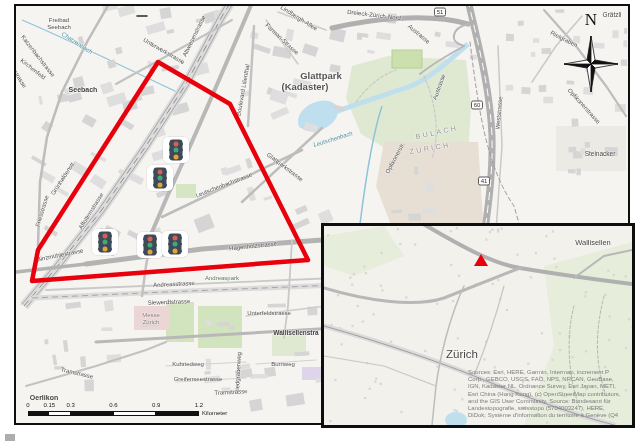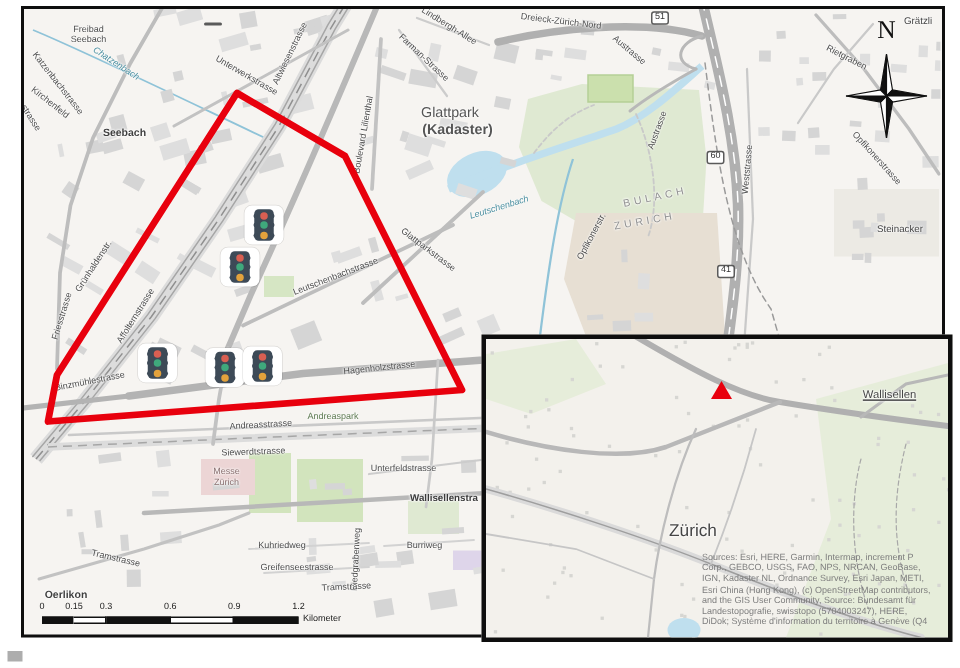--- a/index.html
+++ b/index.html
@@ -306,21 +306,21 @@
       <span class="mlabel" style="left: 61px; top: 37px; font-size: 6px; color: rgb(75, 143, 160); font-style: italic; transform: translate(-50%, -50%) rotate(33deg);">Chatzenbach</span>
       <span class="mlabel" style="left: 22px; top: 50px; font-size: 6px; transform: translate(-50%, -50%) rotate(52deg);">Katzenbachstrasse</span>
       <span class="mlabel" style="left: 17px; top: 63px; font-size: 6px; transform: translate(-50%, -50%) rotate(38deg);">Kirchenfeld</span>
       <span class="mlabel" style="left: 4px; top: 73px; font-size: 6px; transform: translate(-50%, -50%) rotate(58deg);">strasse</span>
       <span class="mlabel" style="left: 67px; top: 83px; font-size: 7px; color: rgb(63, 63, 63); font-weight: bold; transform: translate(-50%, -50%) rotate(0deg);">Seebach</span>
       <span class="mlabel" style="left: 148px; top: 45px; font-size: 6px; transform: translate(-50%, -50%) rotate(30deg);">Unterwerkstrasse</span>
       <span class="mlabel" style="left: 178px; top: 30px; font-size: 6px; transform: translate(-50%, -50%) rotate(-64deg);">Altwiesenstrasse</span>
       <span class="mlabel" style="left: 266px; top: 33px; font-size: 6px; transform: translate(-50%, -50%) rotate(43deg);">Farman-Strasse</span>
       <span class="mlabel" style="left: 283px; top: 12px; font-size: 6px; transform: translate(-50%, -50%) rotate(32deg);">Lindbergh-Allee</span>
       <span class="mlabel" style="left: 227px; top: 84px; font-size: 6px; transform: translate(-50%, -50%) rotate(-80deg);">Boulevard Lilienthal</span>
-      <span class="mlabel" style="left: 284px; top: 70px; font-size: 9.5px; color: rgb(85, 85, 85); font-weight: normal; transform: translate(-50%, -50%) rotate(0deg);">Glattpark</span>
+      <span class="mlabel" style="left: 305px; top: 70px; font-size: 9.5px; color: rgb(85, 85, 85); font-weight: bold; transform: translate(-50%, -50%) rotate(0deg);">Glattpark</span>
       <span class="mlabel" style="left: 289px; top: 81px; font-size: 9.5px; color: rgb(85, 85, 85); font-weight: bold; transform: translate(-50%, -50%) rotate(0deg);">(Kadaster)</span>
       <span class="mlabel" style="left: 358px; top: 9px; font-size: 6px; transform: translate(-50%, -50%) rotate(7deg);">Dreieck-Zürich-Nord</span>
       <span class="mlabel" style="left: 596px; top: 9px; font-size: 6.5px; color: rgb(69, 69, 69); transform: translate(-50%, -50%) rotate(0deg);">Grätzli</span>
       <span class="mlabel" style="left: 403px; top: 28px; font-size: 6px; transform: translate(-50%, -50%) rotate(40deg);">Austrasse</span>
       <span class="mlabel" style="left: 423px; top: 81px; font-size: 6px; transform: translate(-50%, -50%) rotate(-70deg);">Austrasse</span>
       <span class="mlabel" style="left: 548px; top: 33px; font-size: 6px; transform: translate(-50%, -50%) rotate(27deg);">Rietgraben</span>
       <span class="mlabel" style="left: 568px; top: 100px; font-size: 6px; transform: translate(-50%, -50%) rotate(48deg);">Opfikonerstrasse</span>
       <span class="mlabel" style="left: 584px; top: 148px; font-size: 6.5px; color: rgb(69, 69, 69); transform: translate(-50%, -50%) rotate(0deg);">Steinacker</span>
       <span class="mlabel" style="left: 483px; top: 107px; font-size: 6px; transform: translate(-50%, -50%) rotate(-85deg);">Weststrasse</span>
       <span class="mlabel" style="left: 421px; top: 126px; font-size: 7px; color: rgb(144, 144, 144); letter-spacing: 2.5px; transform: translate(-50%, -50%) rotate(-12deg);">BULACH</span>
@@ -522,18 +522,18 @@
     <div id="marker" style="left: 150px; top: 28px; border-bottom: 12px solid rgb(232, 0, 13);"></div>
     <div id="attribution">
         <div>Sources: Esri, HERE, Garmin, Intermap, increment P</div>
         <div>Corp., GEBCO, USGS, FAO, NPS, NRCAN, GeoBase,</div>
         <div>IGN, Kadaster NL, Ordnance Survey, Esri Japan, METI,</div>
         <div>Esri China (Hong Kong), (c) OpenStreetMap contributors,</div>
         <div>and the GIS User Community, Source: Bundesamt für</div>
         <div>Landestopografie, swisstopo (5704003247), HERE,</div>
         <div>DiDok; Système d'information du territoire à Genève (Q4</div>
       </div>
-  <span class="mlabel" style="left: 269px; top: 37px; font-size: 7.5px; color: rgb(69, 69, 69); transform: translate(-50%, -50%) rotate(0deg); text-decoration: underline;">Wallisellen</span>
+  <span class="mlabel" style="left: 269px; top: 17px; font-size: 7.5px; color: rgb(69, 69, 69); transform: translate(-50%, -50%) rotate(0deg);">Wallisellen</span>
       <span class="mlabel" style="left: 138px; top: 129px; font-size: 11.5px; color: rgb(69, 69, 69); transform: translate(-50%, -50%) rotate(0deg);">Zürich</span>
     </div>
 
   <div id="caption-fragment"></div>
 </div>
 
 </body></html>

